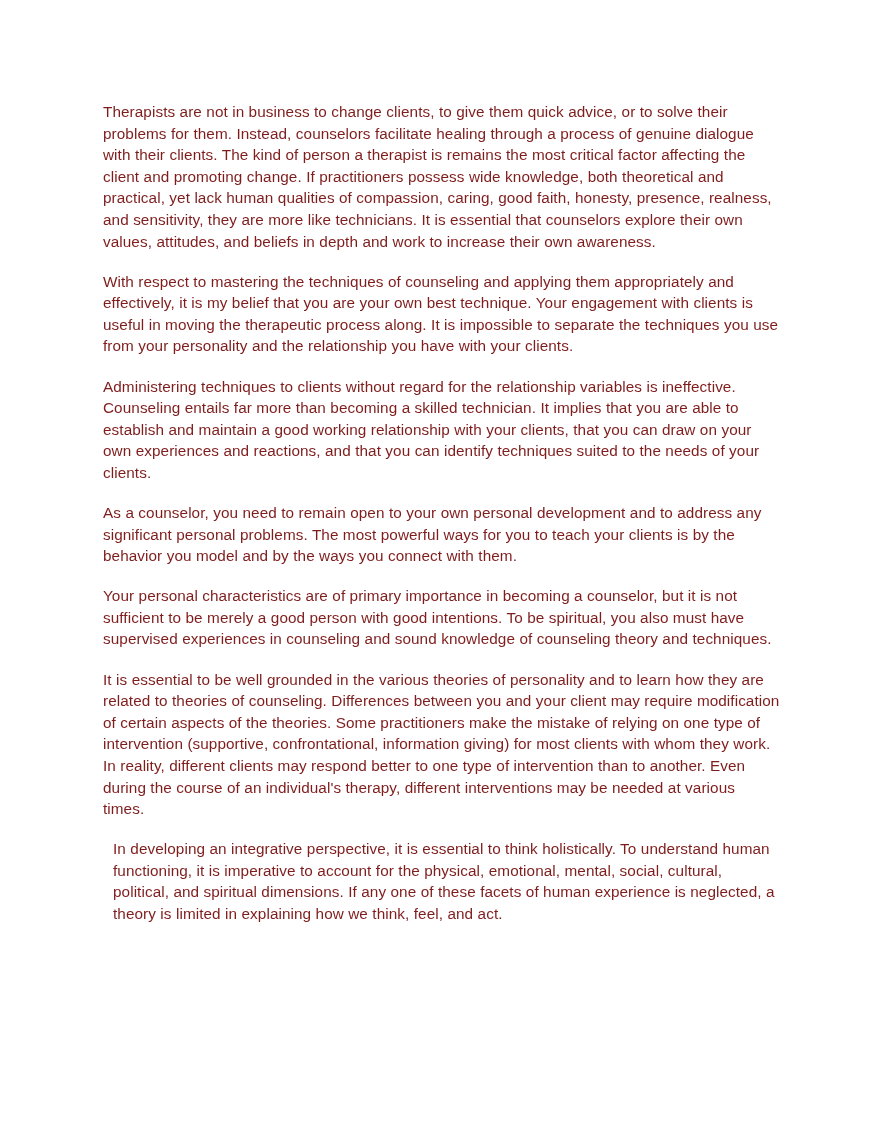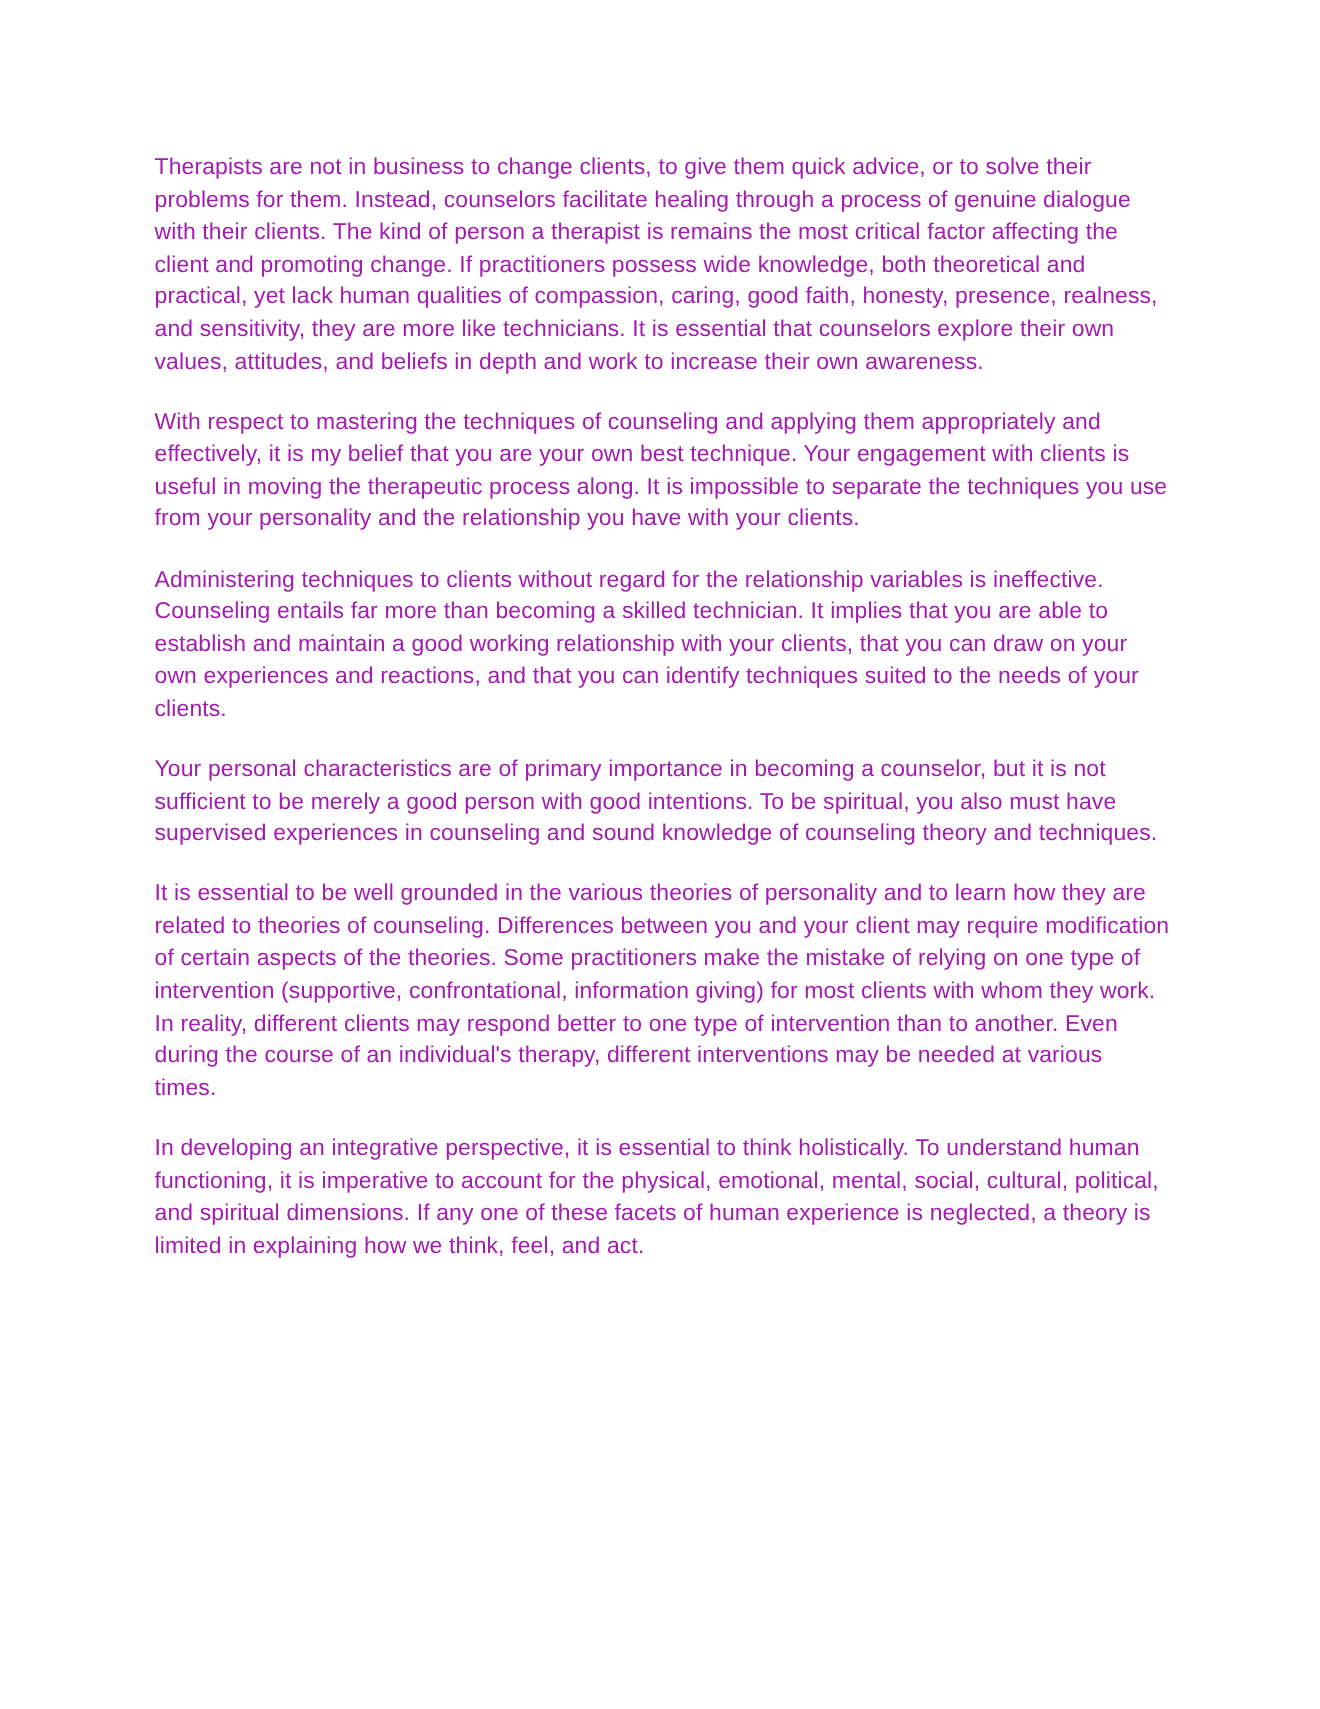--- a/index.html
+++ b/index.html
@@ -23,35 +23,37 @@
   }
   .text-column {
     position: absolute;
     left: 103px;
     top: 101px;
     width: 677px;
   }
   .para {
     font-size: 15.3px;
     line-height: 21.6px;
-    color: #a21caf;
+    color: #7f1d1d;
     margin: 0 0 18.5px 0;
     text-align: left;
     letter-spacing: 0.005em;
     word-spacing: 0.004em;
   }
   .para:last-child {
     margin-bottom: 0;
+    margin-left: 10px;
   }
 </style>
 </head>
 <body>
 
 <div class="page">
   <div class="text-column">
     <p class="para">Therapists are not in business to change clients, to give them quick advice, or to solve their problems for them. Instead, counselors facilitate healing through a process of genuine dialogue with their clients. The kind of person a therapist is remains the most critical factor affecting the client and promoting change. If practitioners possess wide knowledge, both theoretical and practical, yet lack human qualities of compassion, caring, good faith, honesty, presence, realness, and sensitivity, they are more like technicians. It is essential that counselors explore their own values, attitudes, and beliefs in depth and work to increase their own awareness.</p>
     <p class="para">With respect to mastering the techniques of counseling and applying them appropriately and effectively, it is my belief that you are your own best technique. Your engagement with clients is useful in moving the therapeutic process along. It is impossible to separate the techniques you use from your personality and the relationship you have with your clients.</p>
     <p class="para">Administering techniques to clients without regard for the relationship variables is ineffective. Counseling entails far more than becoming a skilled technician. It implies that you are able to establish and maintain a good working relationship with your clients, that you can draw on your own experiences and reactions, and that you can identify techniques suited to the needs of your clients.</p>
+    <p class="para">As a counselor, you need to remain open to your own personal development and to address any significant personal problems. The most powerful ways for you to teach your clients is by the behavior you model and by the ways you connect with them.</p>
     <p class="para">Your personal characteristics are of primary importance in becoming a counselor, but it is not sufficient to be merely a good person with good intentions. To be spiritual, you also must have supervised experiences in counseling and sound knowledge of counseling theory and techniques.</p>
     <p class="para">It is essential to be well grounded in the various theories of personality and to learn how they are related to theories of counseling. Differences between you and your client may require modification of certain aspects of the theories. Some practitioners make the mistake of relying on one type of intervention (supportive, confrontational, information giving) for most clients with whom they work. In reality, different clients may respond better to one type of intervention than to another. Even during the course of an individual's therapy, different interventions may be needed at various times.</p>
     <p class="para">In developing an integrative perspective, it is essential to think holistically. To understand human functioning, it is imperative to account for the physical, emotional, mental, social, cultural, political, and spiritual dimensions. If any one of these facets of human experience is neglected, a theory is limited in explaining how we think, feel, and act.</p>
   </div>
 </div>
 
 </body></html>

